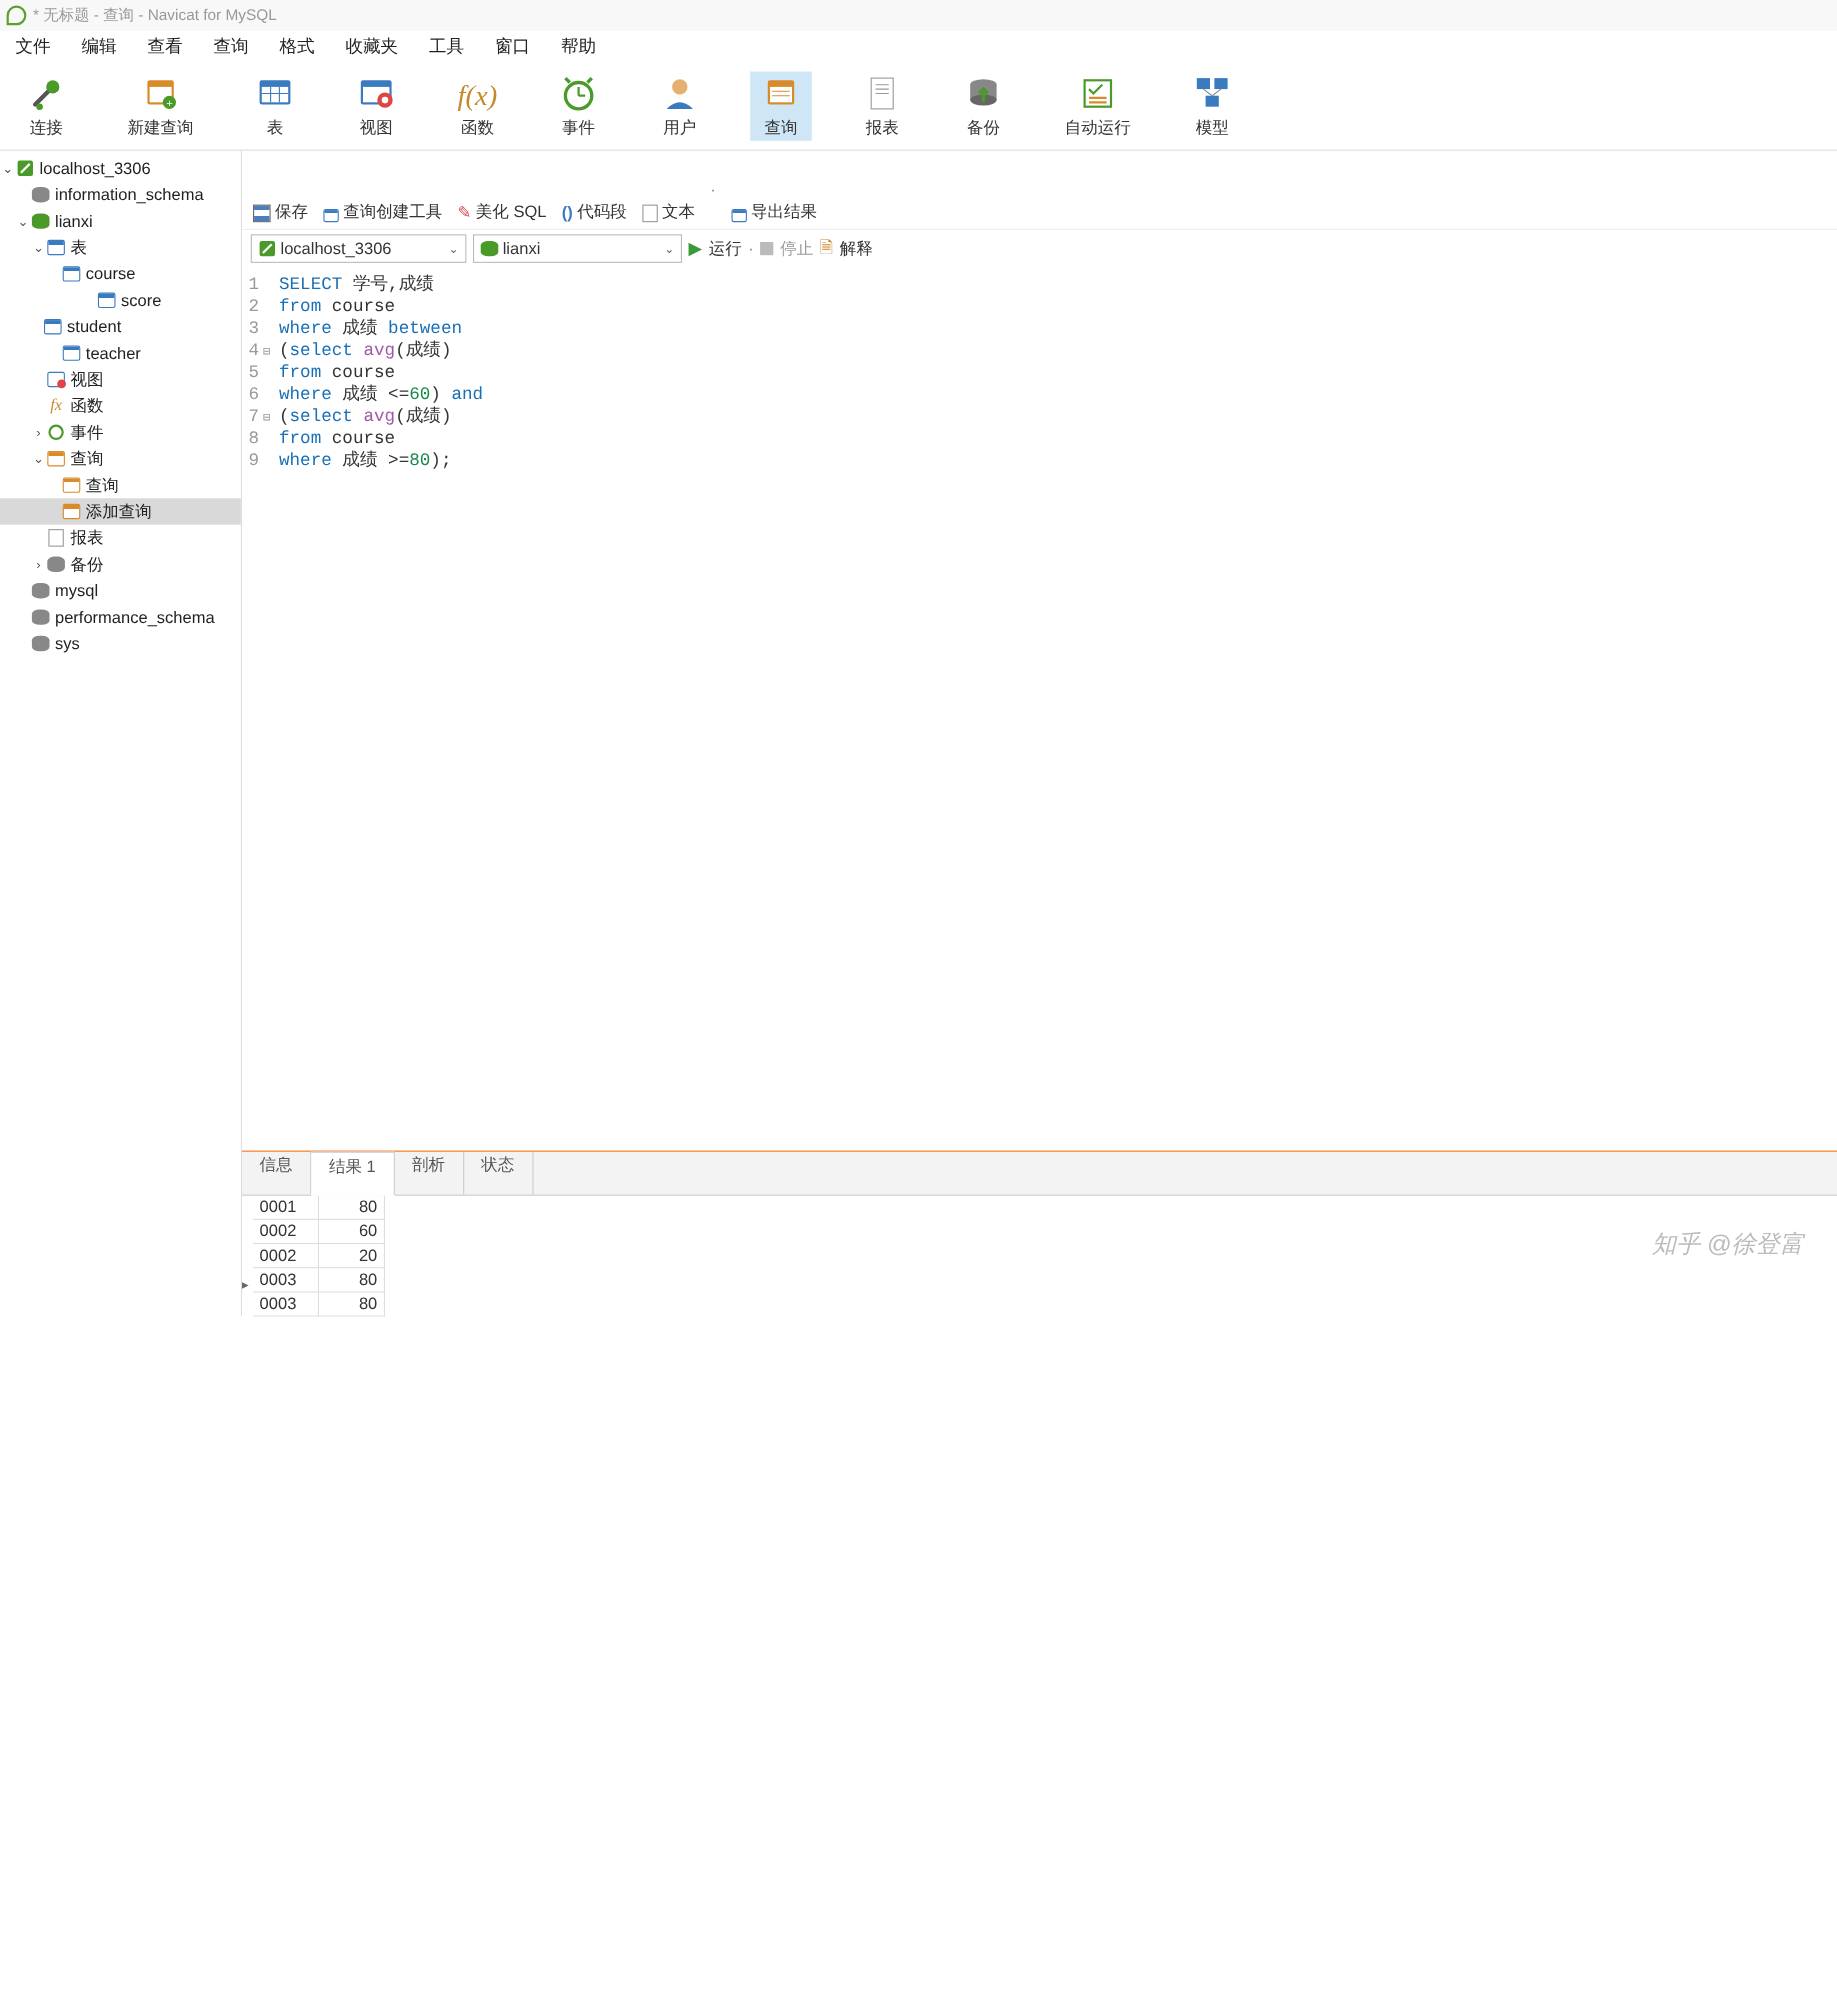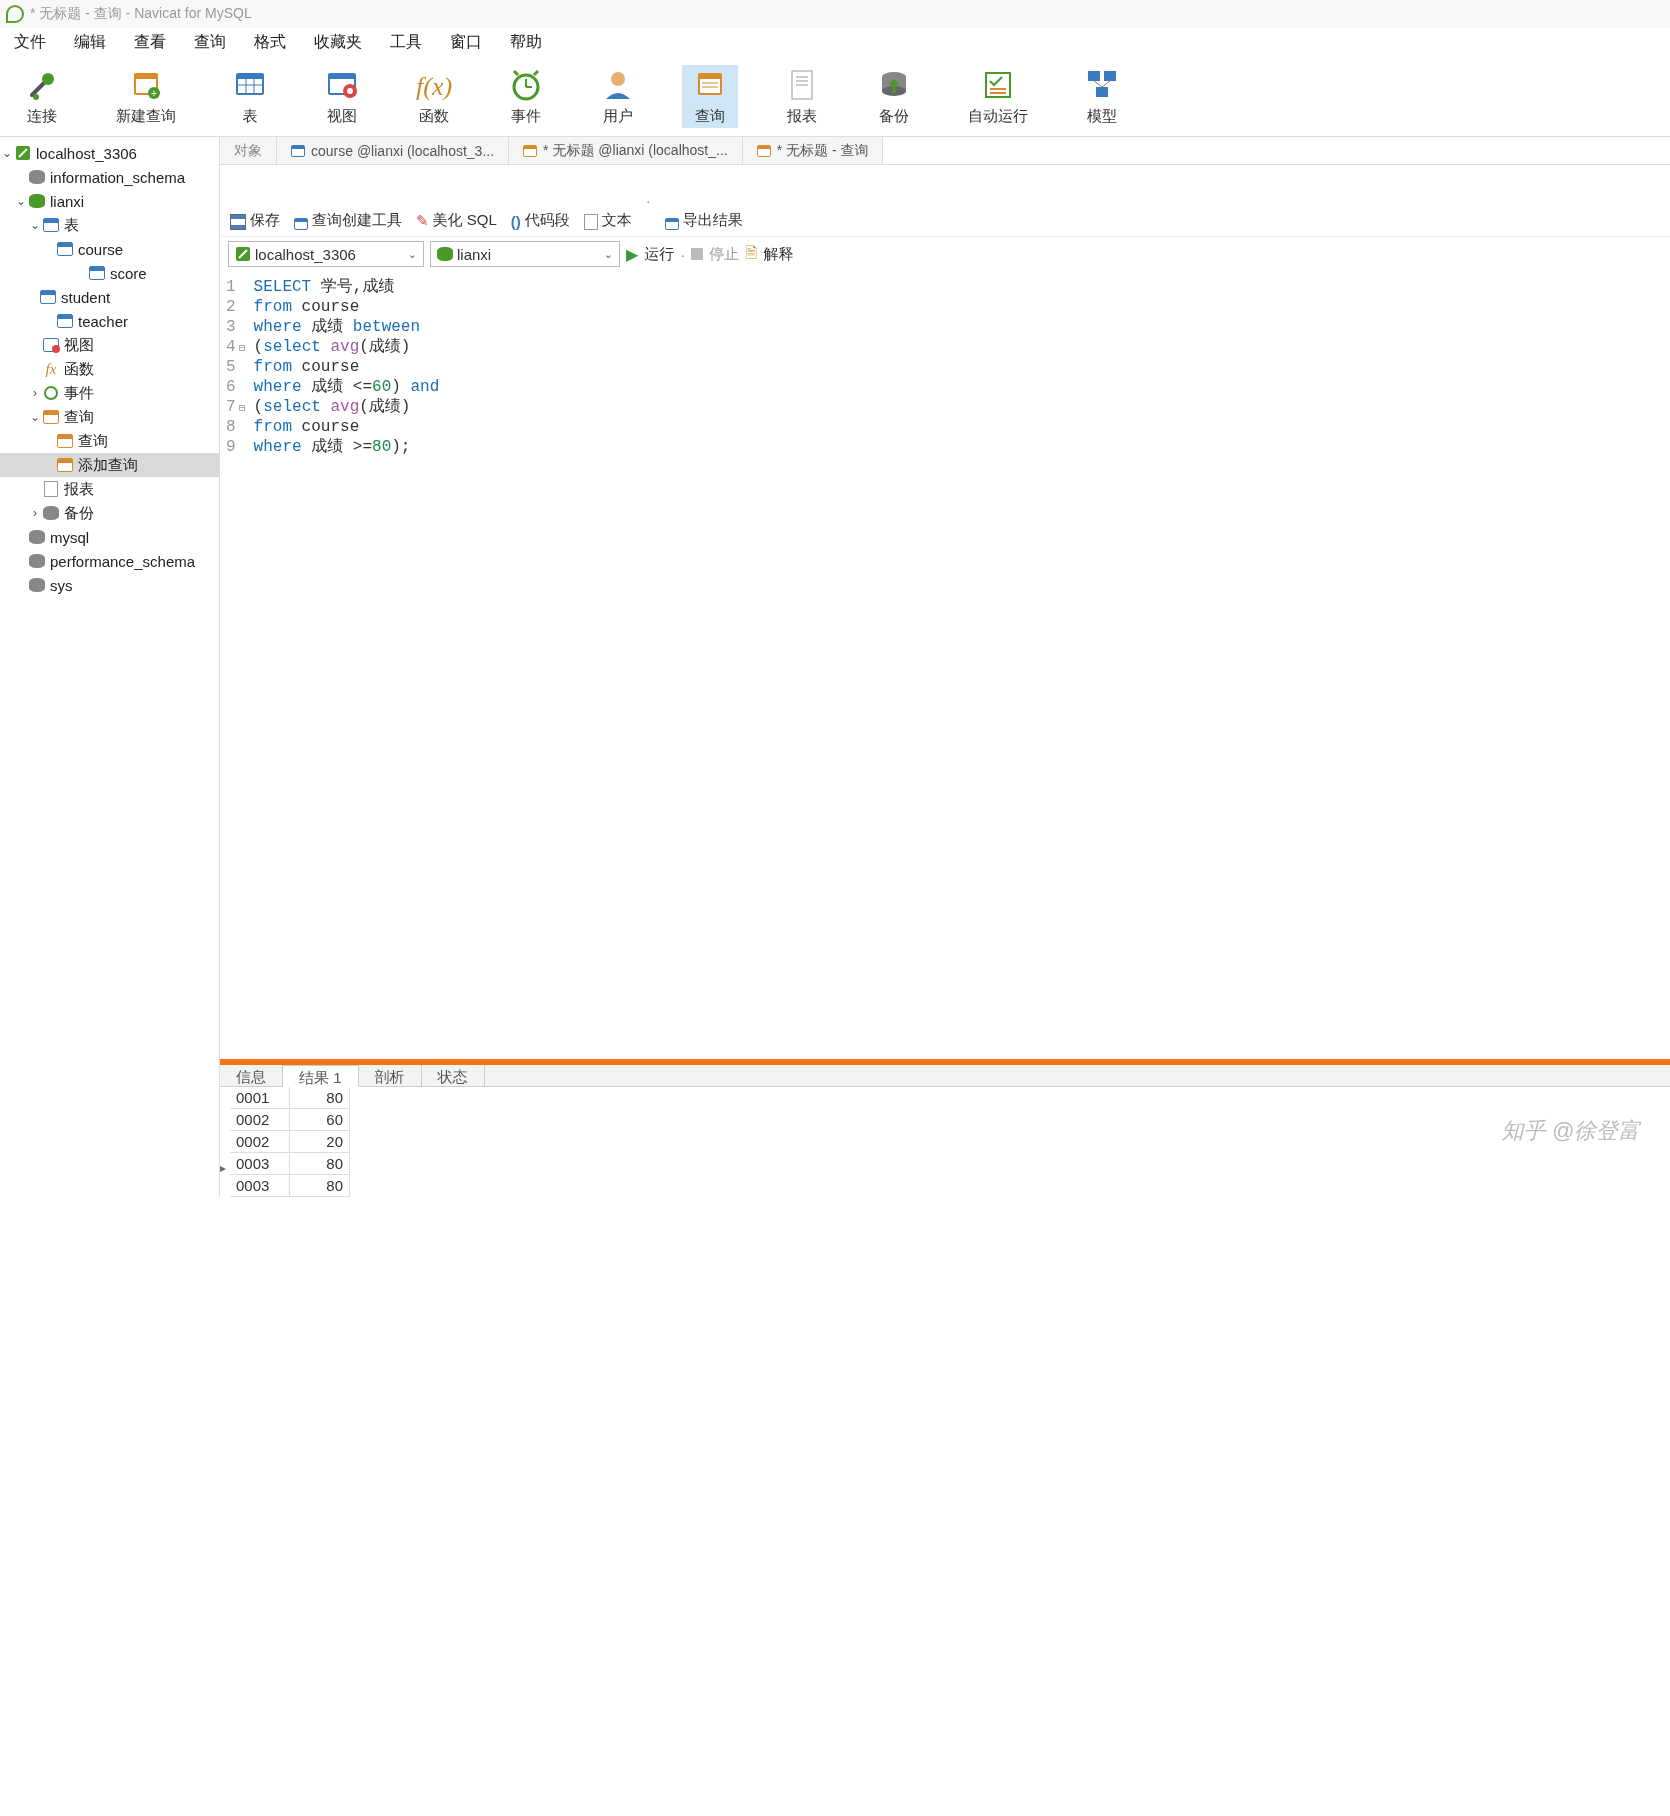--- a/index.html
+++ b/index.html
@@ -43,21 +43,21 @@
 .stop { width: 12px; height: 12px; background: #bbb; display: inline-block; }
 .editor { display: flex; padding: 6px 0 0 6px; font-family: Consolas, "Courier New", monospace; font-size: 16px; line-height: 20px; flex: 1; }
 .gutter { text-align: right; color: #999; padding-right: 8px; }
 .gutter .gl { height: 20px; }
 .fold { color: #999; font-size: 11px; display:inline-block; width:10px; }
 .code .ln { height: 20px; white-space: pre; font-family: Liberation Mono, monospace; }
 .kw { color: #1a6fb5; }
 .num { color: #1a8a4a; }
 .fn { color: #a05aa5; }
 .txt { color: #333; }
-.result-tabs { display: flex; border-top: 6px solid #f97316; border-bottom: 1px solid #ccc; background: #f3f3f3; height: 28px; align-items: stretch; font-size: 15px; }
+.result-tabs { display: flex; border-top: 1px solid #f97316; border-bottom: 1px solid #ccc; background: #f3f3f3; height: 41px; align-items: stretch; font-size: 15px; }
 .rtab { padding: 3px 16px; color: #555; border-right: 1px solid #ccc; }
 .rtab.active { background: #fff; border-top: 1px solid #ccc; border-bottom: 1px solid #fff; margin-bottom:-1px; }
 .grid { font-size: 15px; }
 .grid-head { display: flex; background: #f0f0f0; }
 .gh, .gc { width: 60px; padding: 2px 6px; border-right: 1px solid #ddd; border-bottom: 1px solid #ddd; }
 .gh { color: #333; }
 .gr { display: flex; align-items: flex-end; }
 .gc.num-c { text-align: right; }
 .rowptr { width: 10px; display:inline-block; color:#666; font-size:12px; }
 .watermark { position: fixed; right: 30px; bottom: 670px; color: #bbb; font-size: 22px; font-style: italic; }
@@ -338,37 +338,20 @@
     </div>
     <div class="tree-row" style="padding-left:28px">
       <span class="ticon">
           <span class="db-cyl"></span>
         </span>
       <span>sys</span>
     </div>
   </div>
 
   <div class="main">
-    <div class="tabs-row" id="doc-tabs">
-        <div class="tab">
-          <span>对象</span>
-        </div>
-        <div class="tab">
-          <span class="tbl-ic"></span>
-          <span>course @lianxi (localhost_3...</span>
-        </div>
-        <div class="tab">
-          <span class="tbl-ic or"></span>
-          <span>* 无标题 @lianxi (localhost_...</span>
-        </div>
-        <div class="tab">
-          <span class="tbl-ic or"></span>
-          <span>* 无标题 - 查询</span>
-        </div>
-      </div>
 
     <div class="sub-tb">
       <span class="it">
           <span class="save-ic"></span>
           <span>保存</span>
         </span>
       <span class="it">
           <span class="tbl-ic" style="width:14px;height:12px"></span>
           <span>查询创建工具</span>
         </span>

